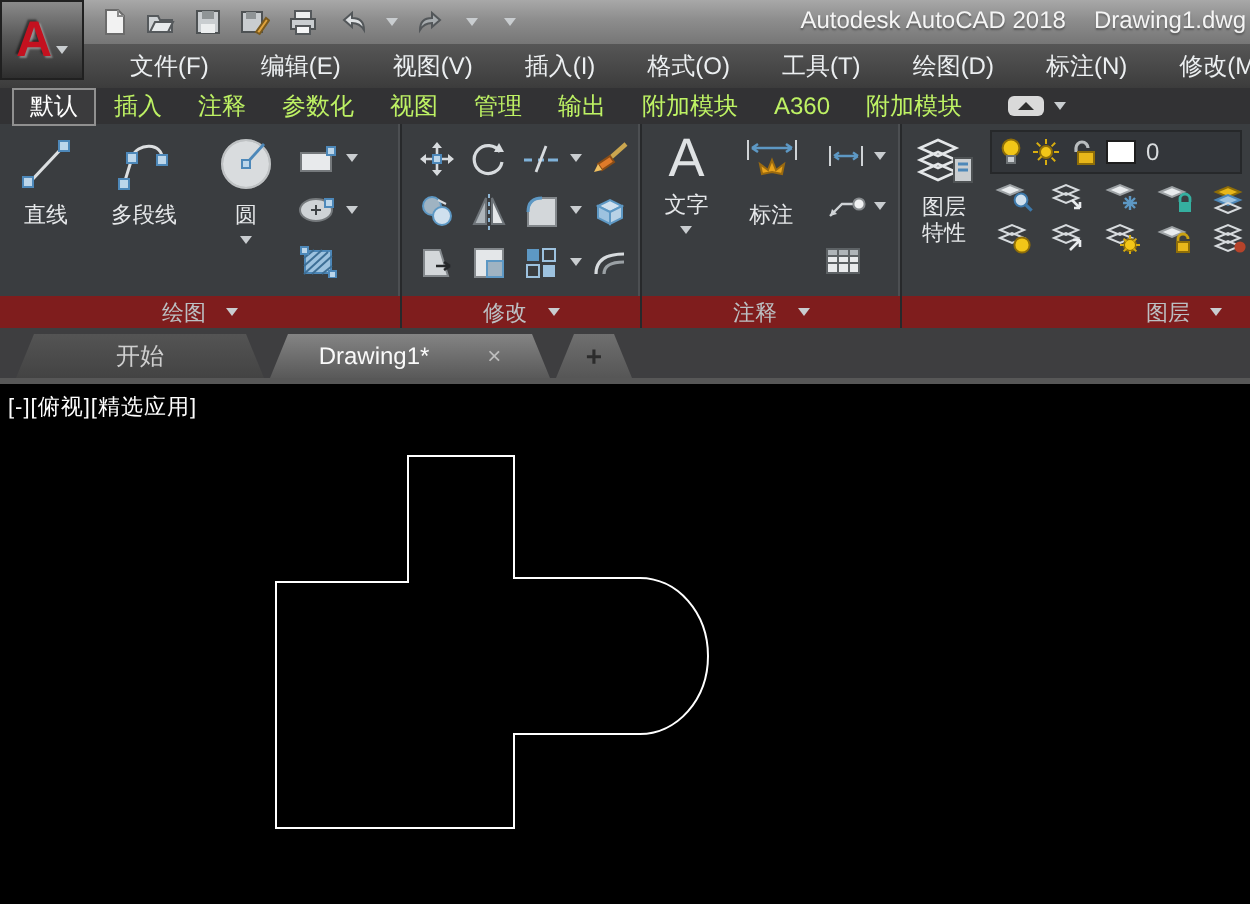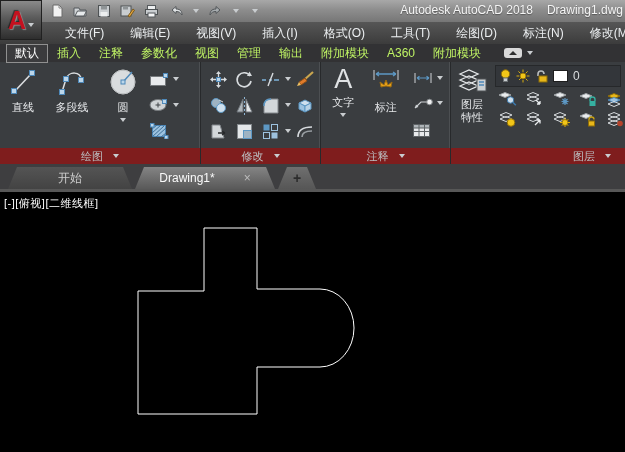--- a/index.html
+++ b/index.html
@@ -469,17 +469,17 @@
   <div class="ftab active">
     <span>Drawing1*</span>
     <span class="x">×</span>
   </div>
   <div class="ftab plus">
     <span>+</span>
   </div>
 </div>
 
 <div class="canvas">
-  <span class="vp-label">[-][俯视][二维线框]</span>
+  <span class="vp-label">[-][俯视][精选应用]</span>
   <svg width="625" height="260">
     <path fill="none" stroke="#ffffff" stroke-width="1" d="M 204 36 H 257 V 97 H 320 A 34 39 0 0 1 320 175 H 257 V 222 H 138 V 99 H 204 Z"></path>
   </svg>
 </div>
 
 </body></html>

